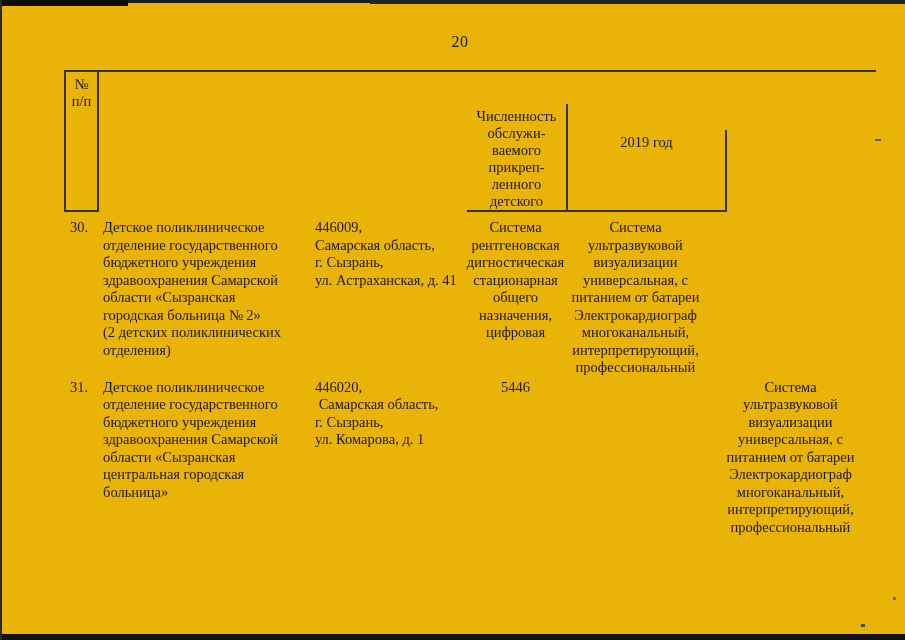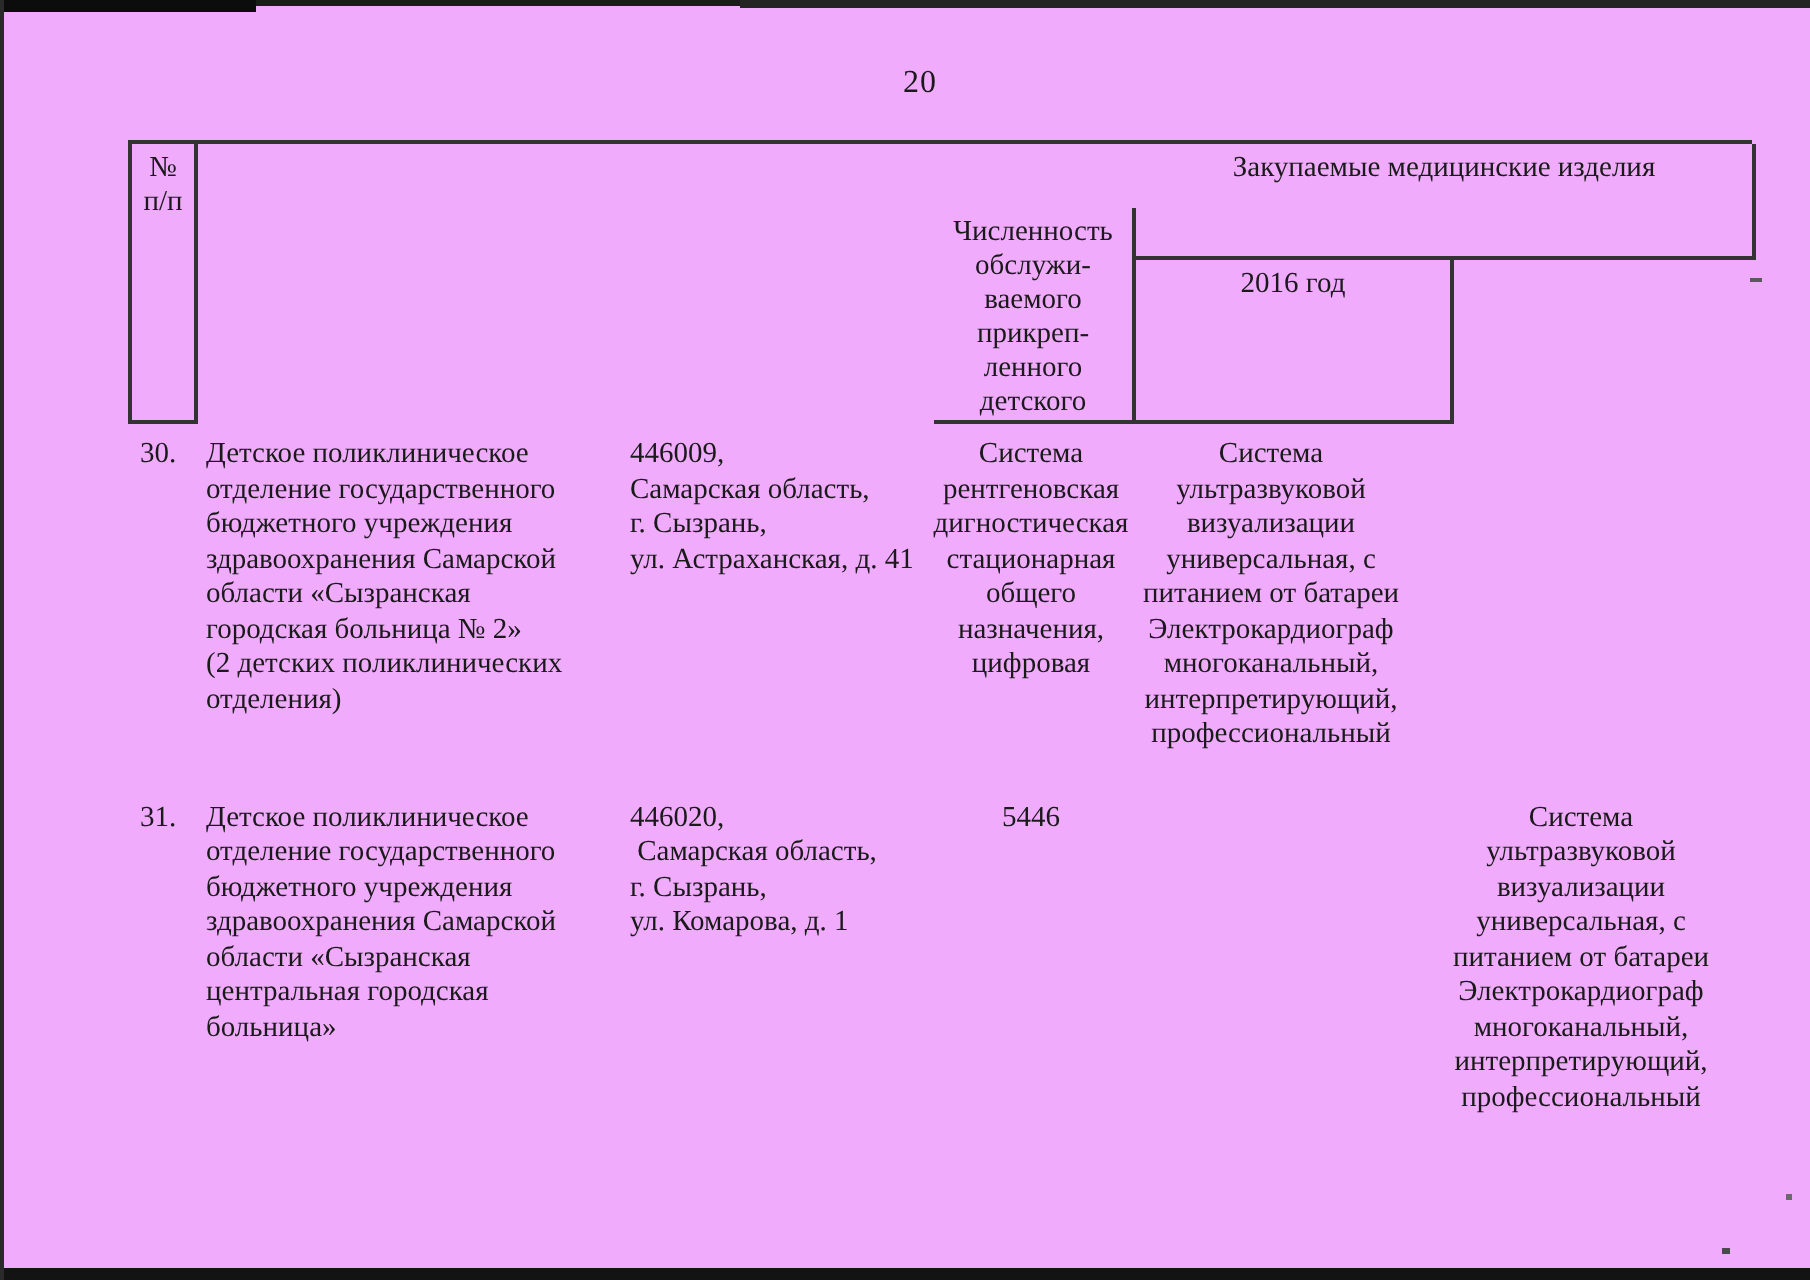--- a/index.html
+++ b/index.html
@@ -3,21 +3,21 @@
 <meta charset="utf-8">
 <style>
   * { margin: 0; padding: 0; box-sizing: border-box; }
   html, body { width: 905px; height: 640px; overflow: hidden; }
   body {
     background: #ffffff;
     font-family: "Liberation Serif", "DejaVu Serif", serif;
     color: #1a1a1a;
     position: relative;
   }
-  .page { position: absolute; inset: 0; background: #f0abfc; }
+  .page { position: absolute; inset: 0; background: #eab308; }
 
   
   .scan-top    { position: absolute; top: 0; left: 0; width: 905px; height: 3px; background: #1b1b1b; }
   .scan-top-thick { position: absolute; top: 0; left: 0; width: 128px; height: 6px; background: #0c0c0c; }
   .scan-top-mid { position: absolute; top: 0; left: 370px; width: 535px; height: 4px; background: #242424; }
   .scan-bottom { position: absolute; bottom: 0; left: 0; width: 905px; height: 6px; background: #131313; }
   .scan-left   { position: absolute; top: 0; left: 0; width: 2px; height: 640px; background: #2a2a2a; }
   .speck-a { position: absolute; left: 875px; top: 139px; width: 6px; height: 2px; background: #5a5a5a; }
   .speck-b { position: absolute; left: 893px; top: 597px; width: 3px; height: 3px; background: #6a6a6a; }
   .speck-c { position: absolute; left: 861px; top: 624px; width: 4px; height: 3px; background: #4a4a4a; }
@@ -55,21 +55,21 @@
   .hc-2019  { grid-column: 5; grid-row: 2; }
   .hc-2020  { grid-column: 6; grid-row: 2; padding-right: 20px; }
 
   
   .tbody { width: 812px; }
   .trow {
     display: grid;
     grid-template-columns: 33px 210px 158px 101px 159px 151px;
     margin-top: 7px;
   }
-  .trow + .trow { margin-top: 24px; }
+  .trow + .trow { margin-top: 2px; }
   .bc {
     font-size: 14.5px;
     line-height: 17.5px;
     white-space: pre-line;
   }
   .bc-num  { padding-left: 6px; }
   .bc-name { padding-left: 6px; padding-right: 2px; }
   .bc-addr { padding-left: 8px; }
   .bc-pop  { text-align: center; }
   .bc-2019 { text-align: center; }
@@ -97,22 +97,21 @@
       <div class="hc hc-num">№
 п/п</div>
       <div class="hc hc-pop">Численность
 обслужи-
 ваемого
 прикреп-
 ленного
 детского
 населения,
 человек</div>
-      <div class="hc hc-purch">Закупаемые медицинские изделия</div>
-      <div class="hc hc-2019">2016 год</div>
+      <div class="hc hc-2019">2019 год</div>
     </div>
 
     <div class="tbody">
 
       <div class="trow">
         <div class="bc bc-num">30.</div>
         <div class="bc bc-name">Детское поликлиническое
 отделение государственного
 бюджетного учреждения
 здравоохранения Самарской

